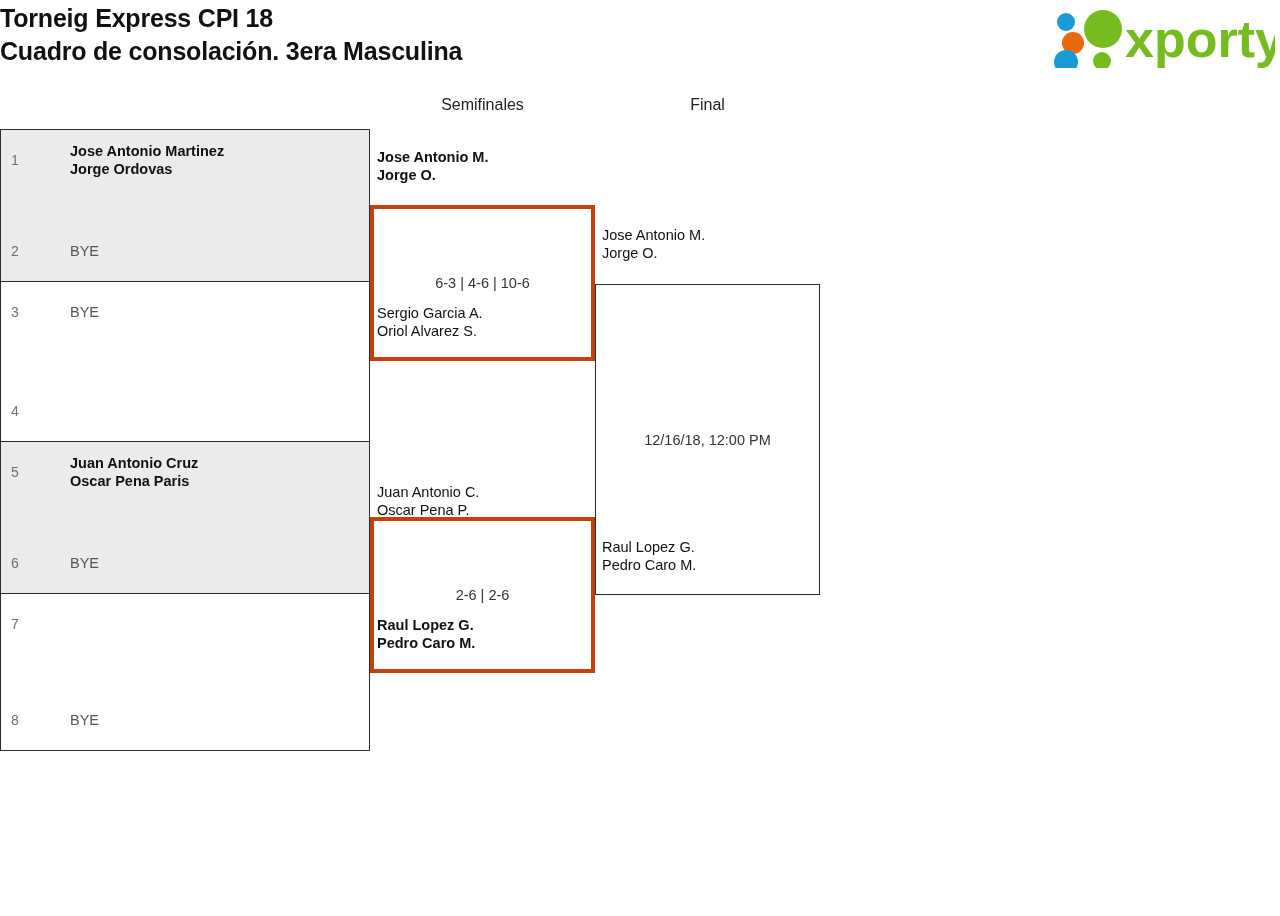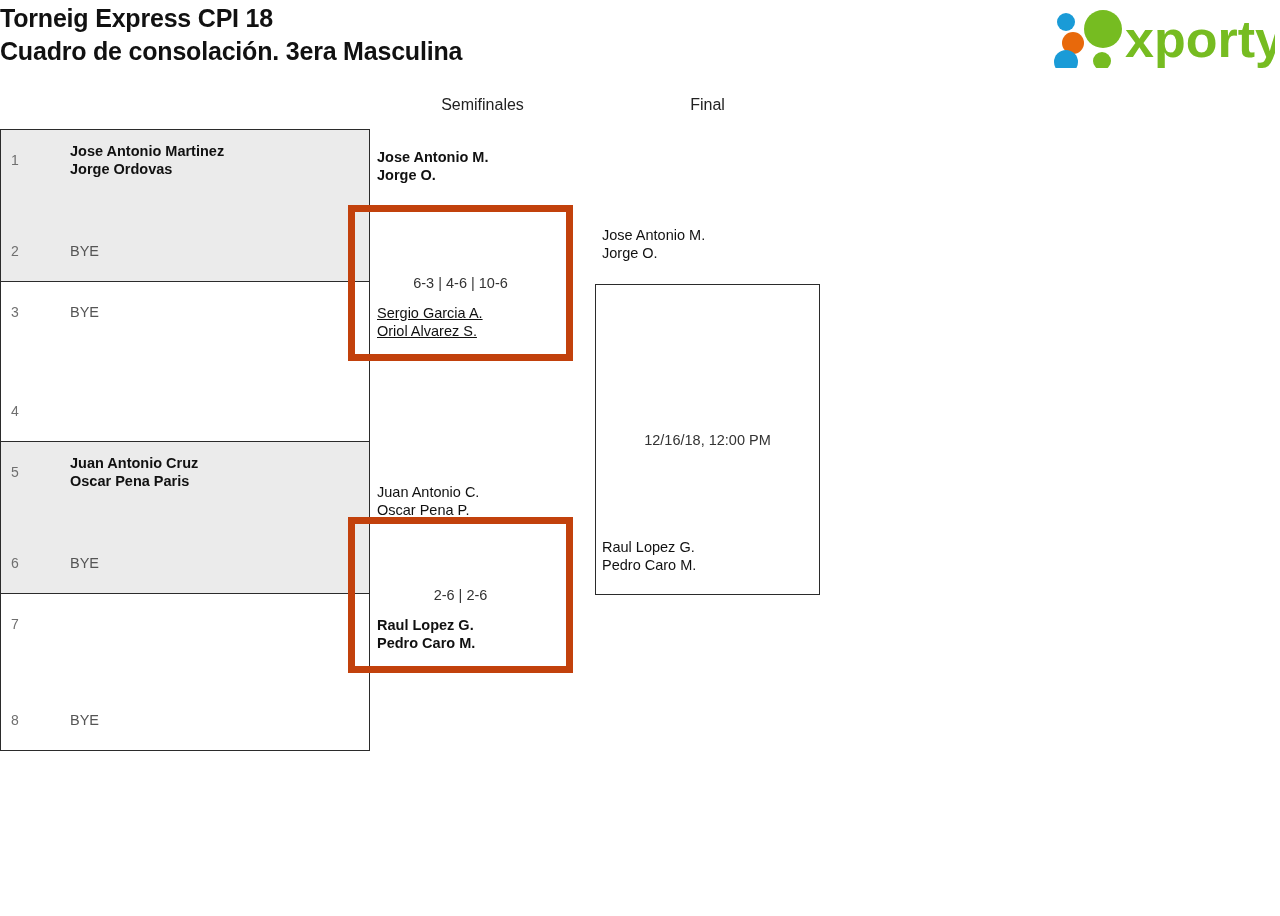--- a/index.html
+++ b/index.html
@@ -60,22 +60,22 @@
 
   
   .sf-names {
     position: absolute; left: 377px;
     font-size: 14.5px; line-height: 18px; color: #111111;
     white-space: nowrap;
   }
   .sf-names.winner { font-weight: bold; }
 
   .sf-box {
-    position: absolute; left: 348px; width: 225px;
-    border: 7px solid #c2410c; background: transparent;
+    position: absolute; left: 370px; width: 225px;
+    border: 4px solid #c2410c; background: transparent;
   }
   .sf-score {
     position: absolute; left: 0; right: 0; top: 50%;
     transform: translateY(-50%);
     text-align: center; font-size: 14.5px; color: #333333;
   }
 
   
   .f-names {
     position: absolute; left: 602px;
@@ -168,21 +168,21 @@
     </div>
   </div>
 
   <div class="sf-names winner" style="top:148px;">
     <span>Jose Antonio M.</span><br>
     <span>Jorge O.</span>
   </div>
   <div class="sf-box" style="top:205px; height:156px;">
     <span class="sf-score">6-3 | 4-6 | 10-6</span>
   </div>
-  <div class="sf-names" style="top:304px;text-decoration:underline;">
+  <div class="sf-names" style="top:304px;">
     <span>Sergio Garcia A.</span><br>
     <span>Oriol Alvarez S.</span>
   </div>
 
   <div class="sf-names" style="top:460px;margin-top:23px;">
     <span>Juan Antonio C.</span><br>
     <span>Oscar Pena P.</span>
   </div>
   <div class="sf-box" style="top:517px; height:156px;">
     <span class="sf-score">2-6 | 2-6</span>

